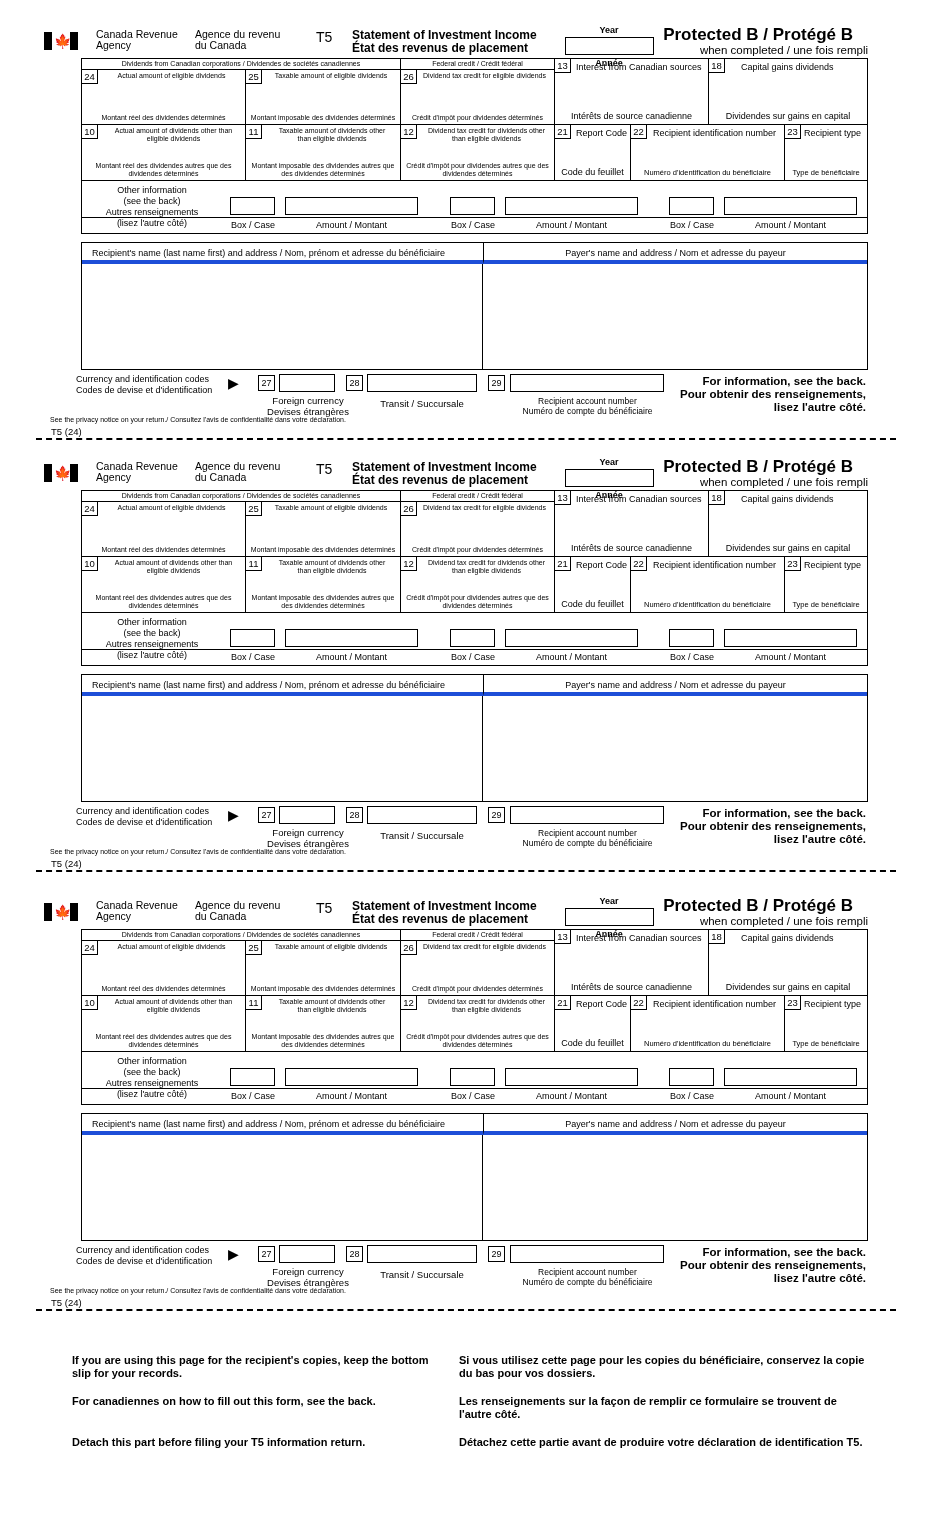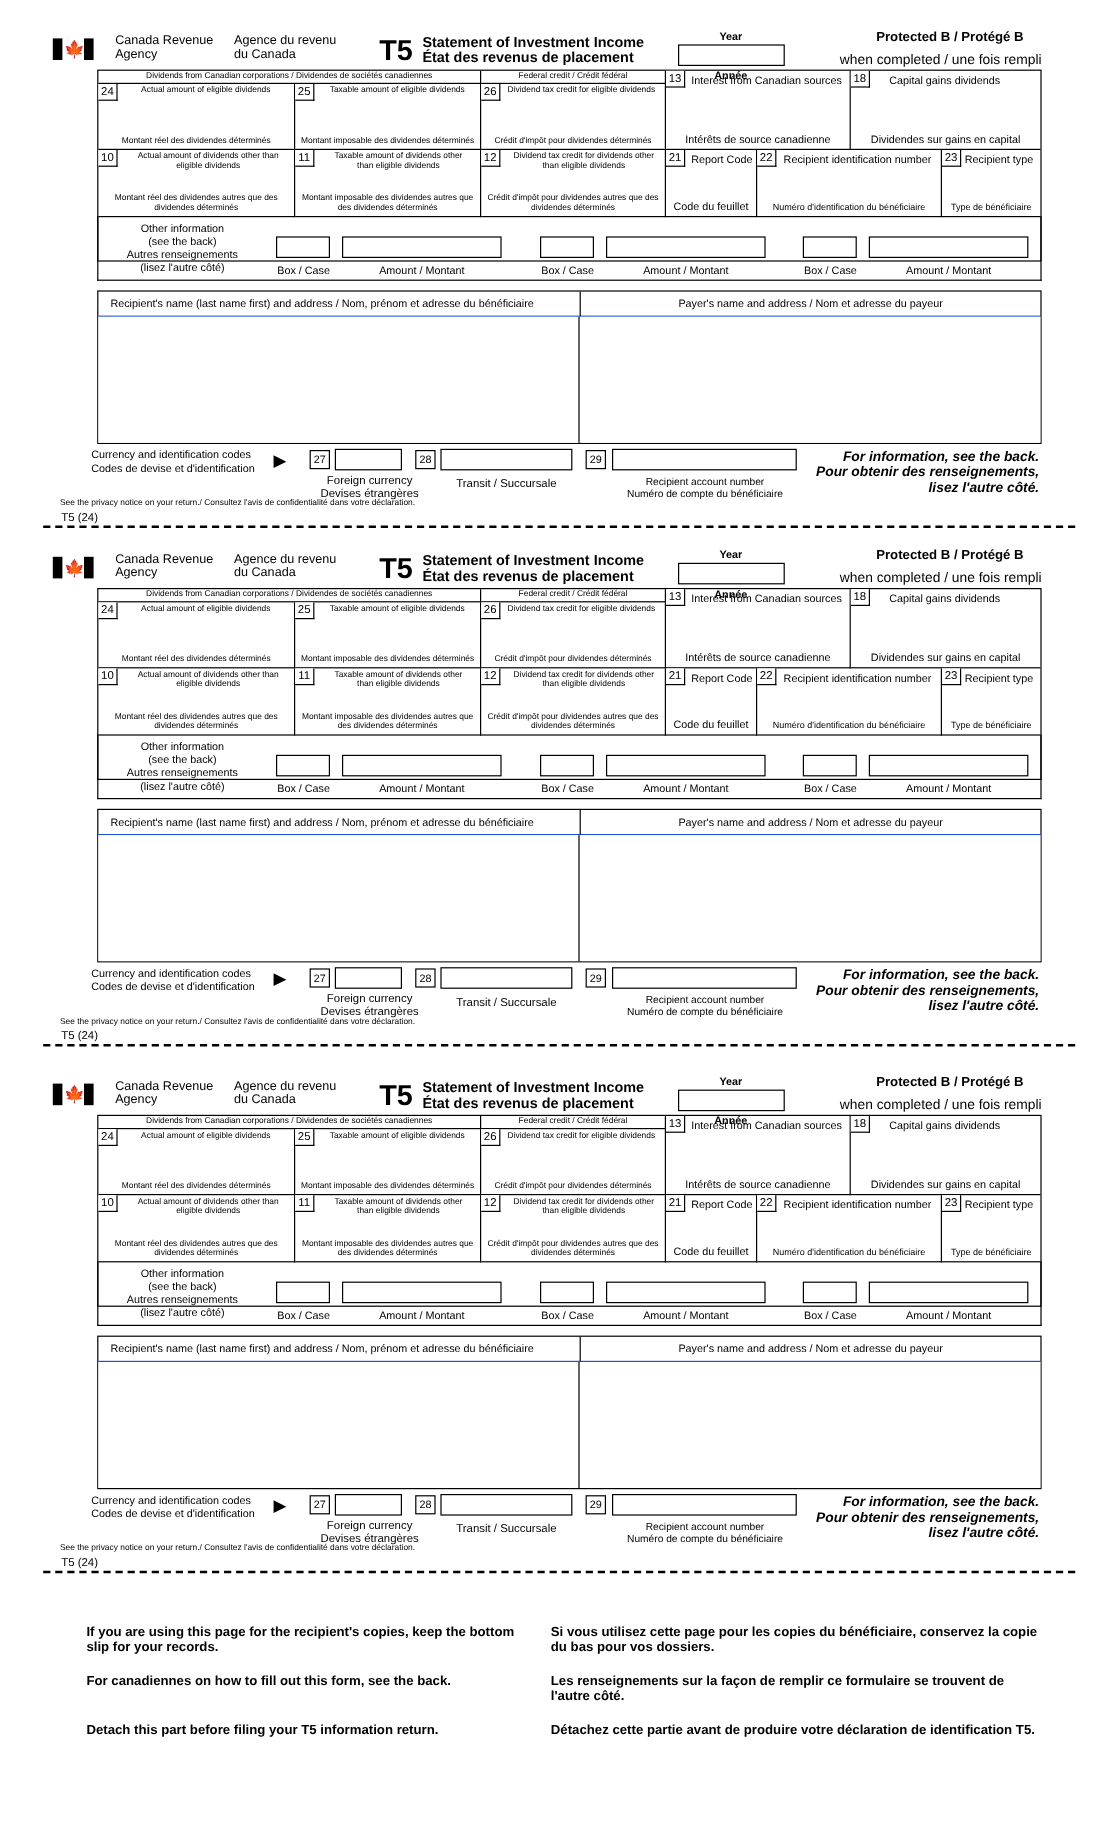--- a/index.html
+++ b/index.html
@@ -3,43 +3,43 @@
 <meta charset="utf-8">
 <style>
   html,body{margin:0;padding:0;background:#fff;}
   body{width:933px;height:1536px;position:relative;font-family:"Liberation Sans",sans-serif;color:#000;overflow:hidden;}
   .slip{position:absolute;left:0;width:933px;height:432px;}
   .abs{position:absolute;}
   .flag{position:absolute;left:44px;top:12px;width:34px;height:18px;}
   .flag .bar{position:absolute;top:0;width:8px;height:18px;background:#000;}
   .flag .leaf{position:absolute;left:10px;top:0;width:14px;height:18px;font-size:14px;line-height:18px;text-align:center;}
   .agency{font-size:10.5px;line-height:11px;}
-  .t5{font-size:24px;font-weight:bold;}
+  .t5{font-size:14px;font-weight:normal;}
   .title{font-size:12px;font-weight:bold;line-height:13px;}
   .yearlbl{font-size:9px;font-weight:bold;text-align:center;width:90px;}
   .box{border:1px solid #000;box-sizing:border-box;background:#fff;}
-  .prot{font-size:11px;font-weight:bold;text-align:right;}
+  .prot{font-size:17px;font-weight:bold;text-align:right;}
   .when{font-size:11.5px;text-align:right;}
   .grid{position:absolute;left:81px;top:38px;width:787px;height:160px;border:1px solid #000;box-sizing:border-box;}
   .cell{position:absolute;border-right:1px solid #000;border-bottom:1px solid #000;box-sizing:border-box;}
   .num{position:absolute;left:0;top:0;border-right:1px solid #000;border-bottom:1px solid #000;font-size:9.5px;padding:1px 2px;min-width:11px;text-align:center;background:#fff;}
   .en{position:absolute;top:2px;font-size:7px;text-align:center;line-height:8px;}
   .fr{position:absolute;bottom:2px;font-size:7px;text-align:center;line-height:8px;left:0;right:0;}
   .en-l{position:absolute;top:3px;font-size:9px;white-space:nowrap;}
   .fr-l{position:absolute;bottom:3px;font-size:9px;left:0;right:0;text-align:center;}
   .grp{position:absolute;font-size:7px;text-align:center;line-height:9px;border-bottom:1px solid #000;border-right:1px solid #000;box-sizing:border-box;}
   .oi{position:absolute;left:81px;top:162px;width:787px;height:54px;border:1px solid #000;border-top:none;box-sizing:border-box;}
   .oi-label{position:absolute;left:10px;top:5px;width:120px;font-size:9px;line-height:11px;text-align:center;}
   .small-lbl{position:absolute;font-size:9px;text-align:center;}
   .addr{position:absolute;left:81px;top:222px;width:787px;height:128px;border:1px solid #000;box-sizing:border-box;}
-  .addr-h{position:absolute;top:0;height:21px;border-bottom:1px solid #1d4ed8;font-size:9px;line-height:20px;box-sizing:border-box;}
+  .addr-h{position:absolute;top:0;height:21px;border-bottom:4px solid #1d4ed8;font-size:9px;line-height:20px;box-sizing:border-box;}
   .codes{font-size:9px;line-height:11px;}
   .arrow{font-size:14px;}
   .smallnum{position:absolute;font-size:9px;border:1px solid #000;box-sizing:border-box;width:17px;height:16px;text-align:center;line-height:14px;}
-  .info{font-size:11.5px;font-weight:bold;text-align:right;line-height:13px;font-style:italic;}
+  .info{font-size:11.5px;font-weight:bold;text-align:right;line-height:13px;}
   .privacy{font-size:7px;}
   .code{font-size:9.5px;}
   .cut{position:absolute;left:36px;width:860px;height:0;border-top:2px dashed #000;}
   .instr{position:absolute;font-size:11px;font-weight:bold;line-height:13px;}
 </style>
 </head>
 <body>
 
 <div id="slips">
     <div class="slip" style="top: 20px;">

